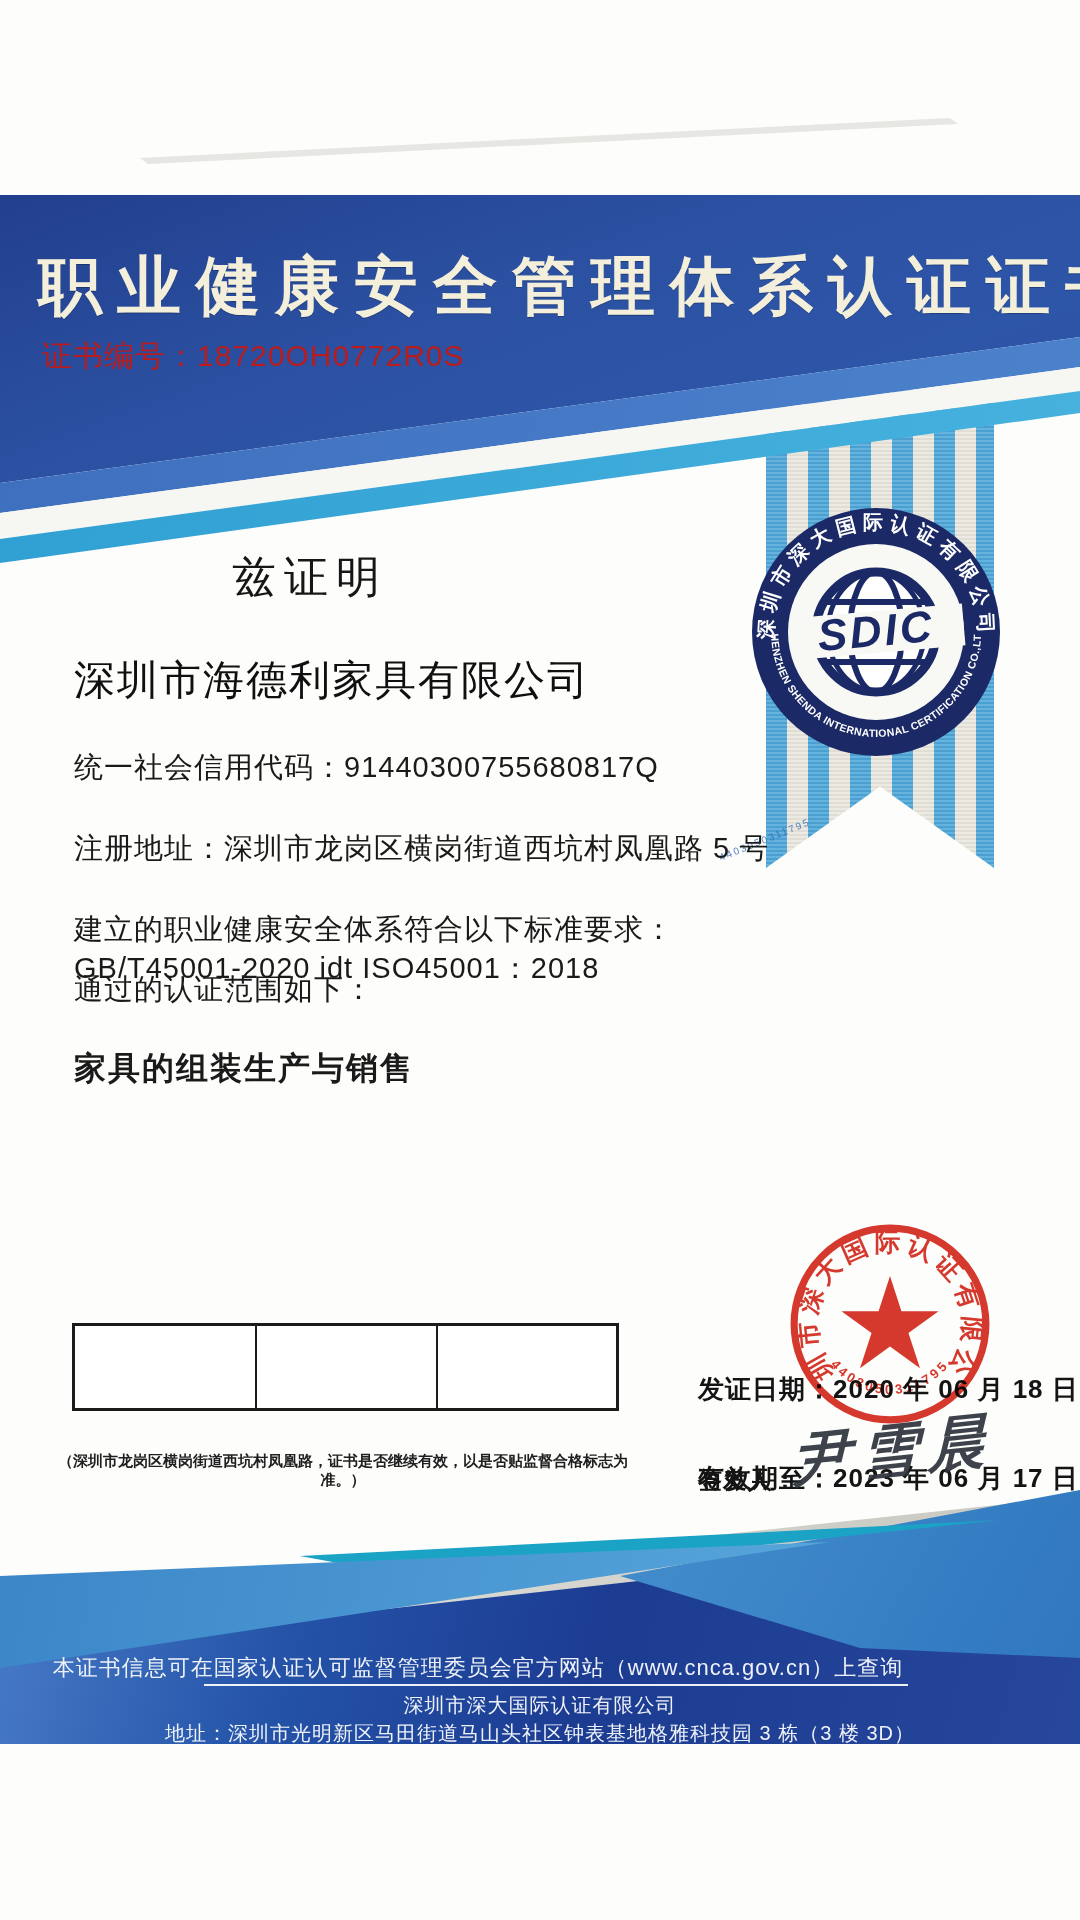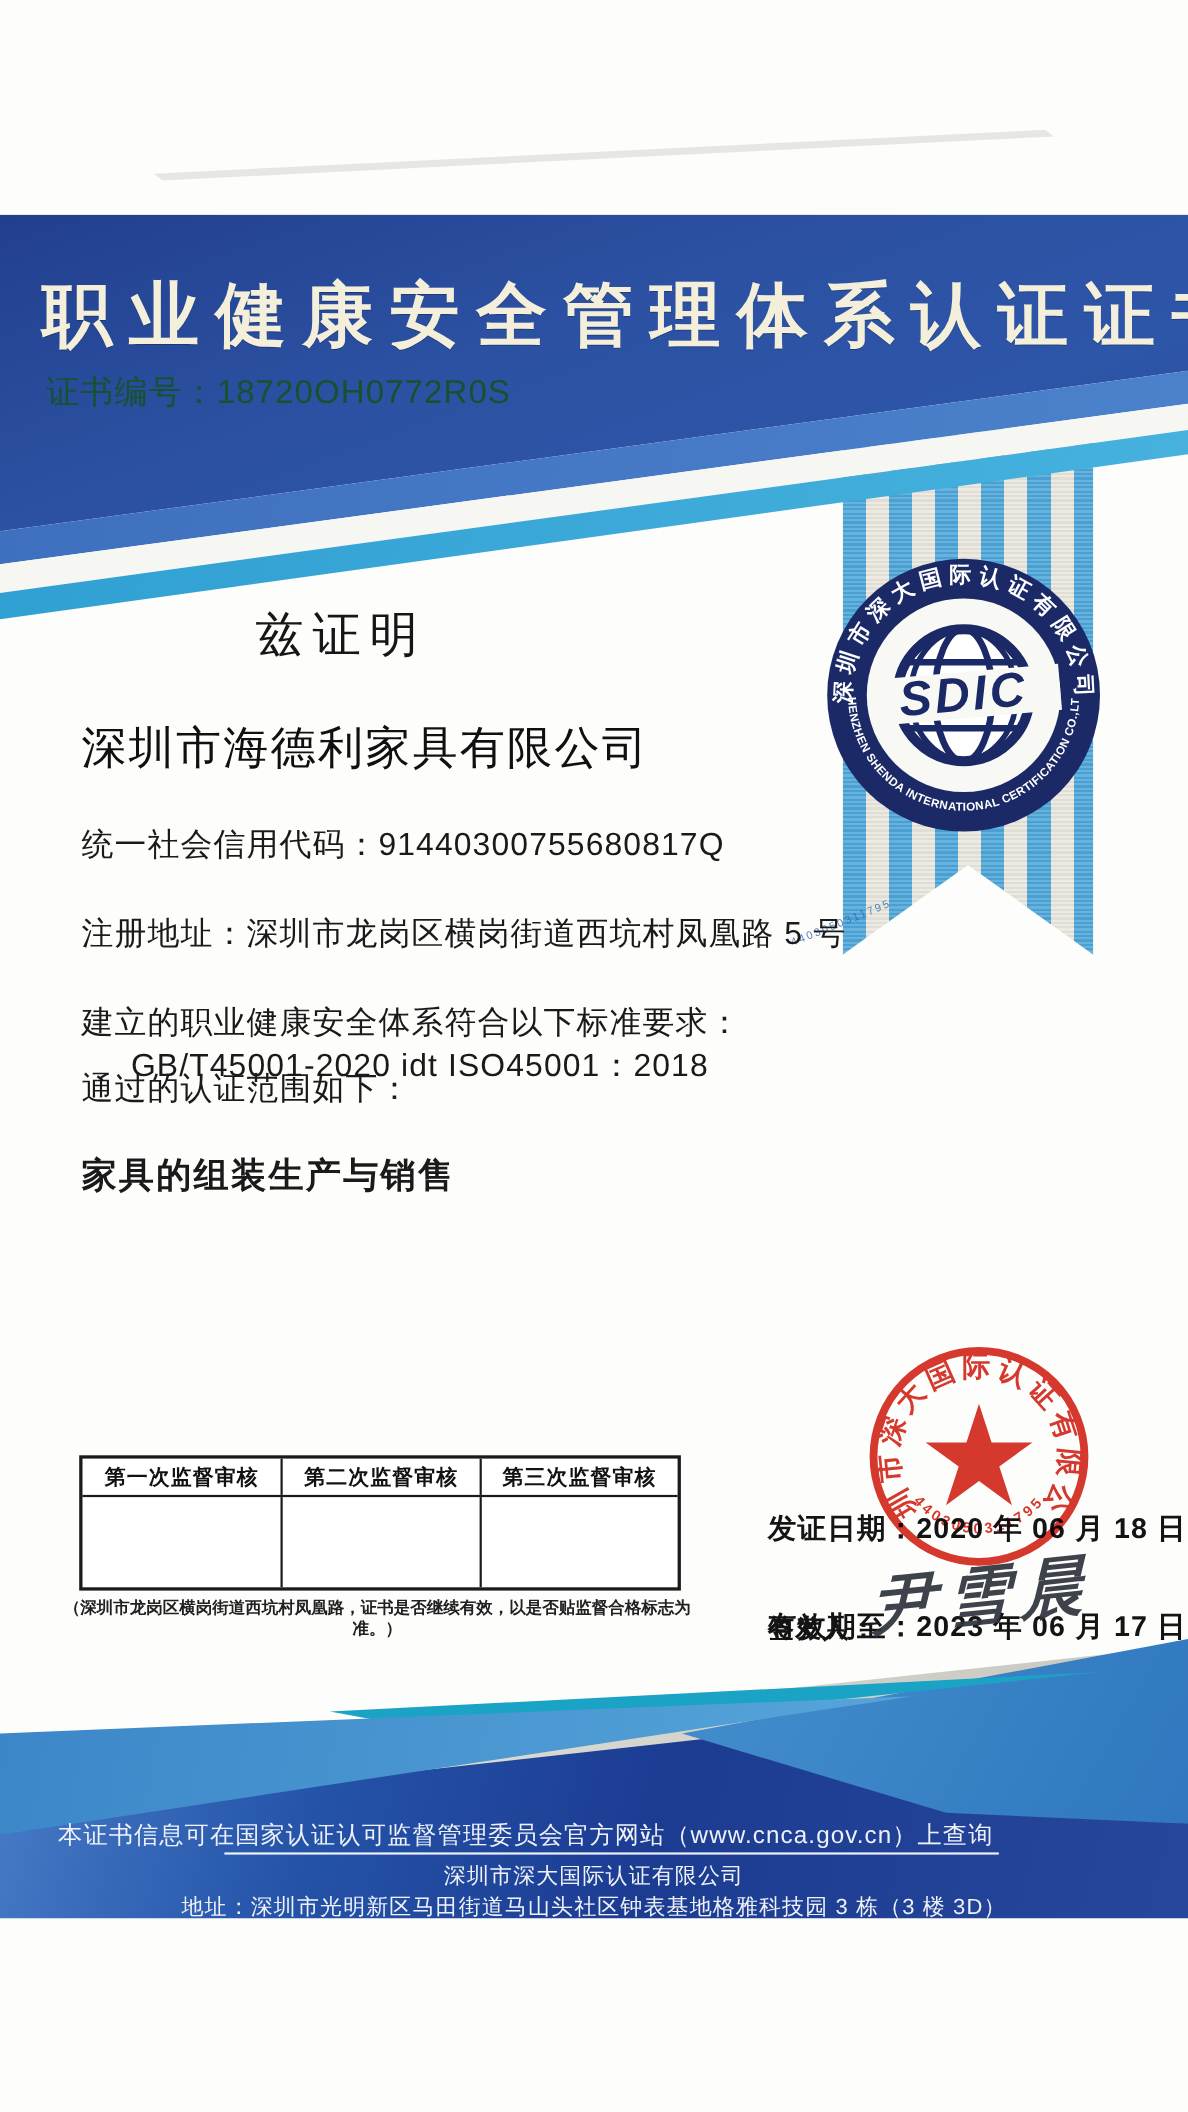--- a/index.html
+++ b/index.html
@@ -52,34 +52,34 @@
     clip-path:polygon(0 344px,1080px 196px,1080px 218px,0 368px);
   }
   .cert-title{
     left:38px;top:243px;width:1010px;z-index:4;
     font-family:"DejaVu Serif", serif;font-weight:700;
     font-size:64px;letter-spacing:15px;color:#f3efda;
     white-space:nowrap;text-shadow:0 1px 0 rgba(0,0,0,.25);
   }
   .cert-no{
     left:42px;top:336px;z-index:4;
-    font-size:30px;letter-spacing:1px;color:#14532d;
+    font-size:30px;letter-spacing:1px;color:#b91c1c;
   }
 
   
   .badge{left:748px;top:504px;width:256px;height:256px;z-index:5;}
 
   
   .stmt{left:232px;top:548px;font-size:44px;letter-spacing:8px;color:#161616;z-index:4;text-align:right;}
   .company{left:74px;top:653px;font-size:41px;letter-spacing:2px;color:#101010;z-index:4;}
   .line{left:74px;font-size:29px;color:#1a1a1a;letter-spacing:1px;z-index:4;}
   .l-credit{top:748px;text-align:center;}
   .l-addr{top:829px;}
   .l-std1{top:910px;}
-  .l-std2{top:949px;margin-left:45px;}
+  .l-std2{top:949px;}
   .l-scope1{top:970px;}
   .l-scope2{top:1047px;font-size:32px;font-weight:600;letter-spacing:2px;}
 
   
   .audit{left:72px;top:1323px;width:541px;z-index:4;border:3px solid #1b1b1b;background:#fff;}
   .audit .hrow{display:grid;grid-template-columns:1fr 1fr 1fr;border-bottom:2px solid #1b1b1b;}
   .audit .hrow>div{
     height:33px;display:flex;align-items:center;justify-content:center;
     font-size:19px;font-weight:700;letter-spacing:1px;color:#111;
   }
@@ -182,25 +182,20 @@
 <div class="abs stmt">兹证明</div>
 <div class="abs company">深圳市海德利家具有限公司</div>
 <div class="abs line l-credit">统一社会信用代码：91440300755680817Q</div>
 <div class="abs line l-addr">注册地址：深圳市龙岗区横岗街道西坑村凤凰路 5 号</div>
 <div class="abs line l-std1">建立的职业健康安全体系符合以下标准要求：</div>
 <div class="abs line l-std2">GB/T45001-2020 idt ISO45001：2018</div>
 <div class="abs line l-scope1">通过的认证范围如下：</div>
 <div class="abs line l-scope2">家具的组装生产与销售</div>
 
 <div class="abs audit">
-  <div class="hrow">
-    <div>第一次监督审核</div>
-    <div>第二次监督审核</div>
-    <div>第三次监督审核</div>
-  </div>
   <div class="brow">
     <div></div>
     <div></div>
     <div></div>
   </div>
 </div>
 <div class="abs audit-note">（深圳市龙岗区横岗街道西坑村凤凰路，证书是否继续有效，以是否贴监督合格标志为准。）</div>
 
 <div class="abs d-line d-issue">发证日期：2020 年 06 月 18 日</div>
 <div class="abs d-line d-valid">有效期至：2023 年 06 月 17 日</div>

